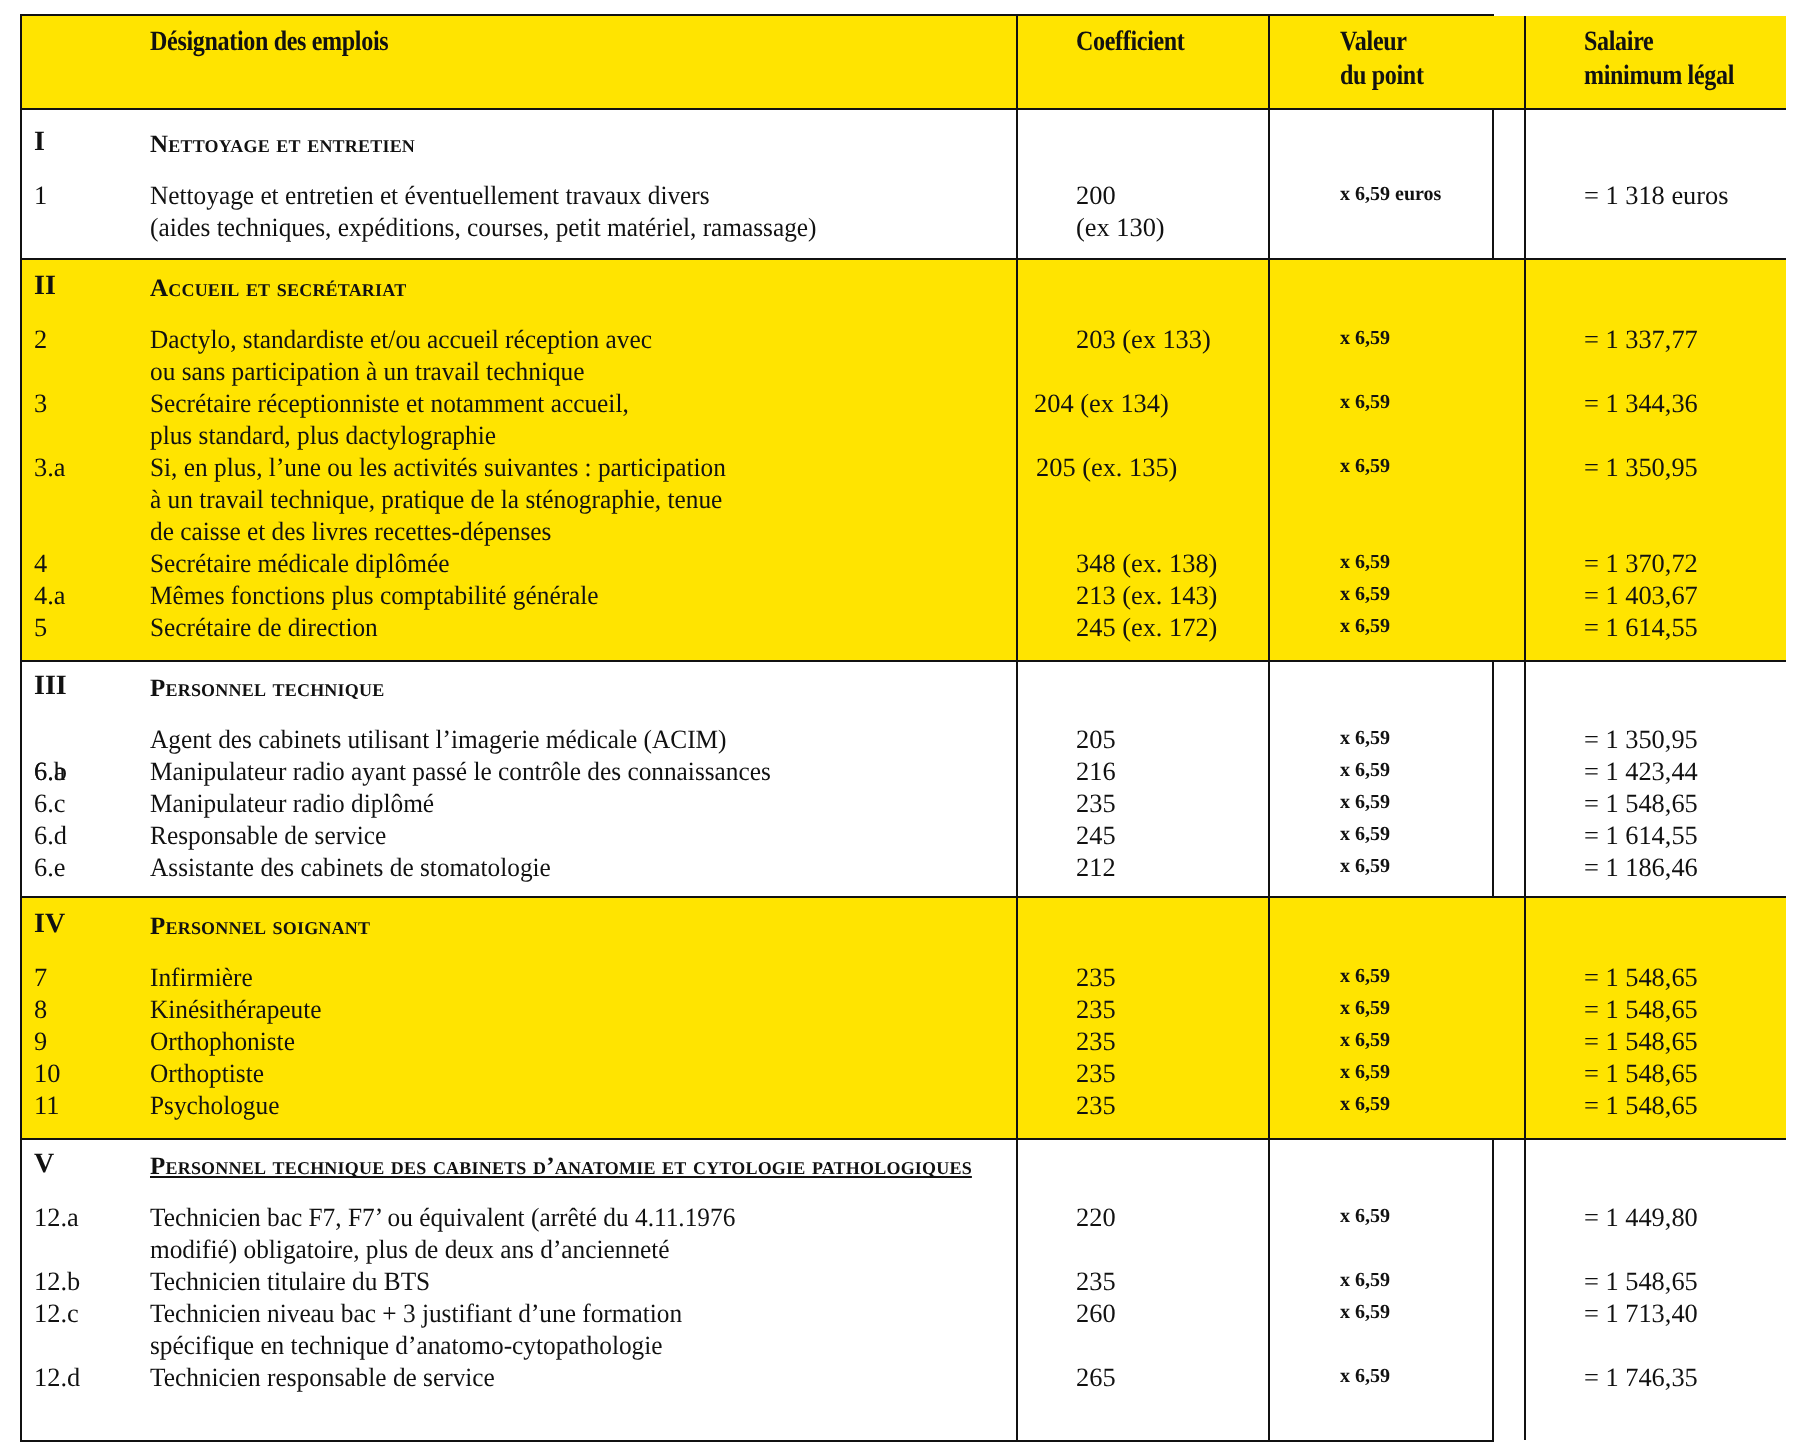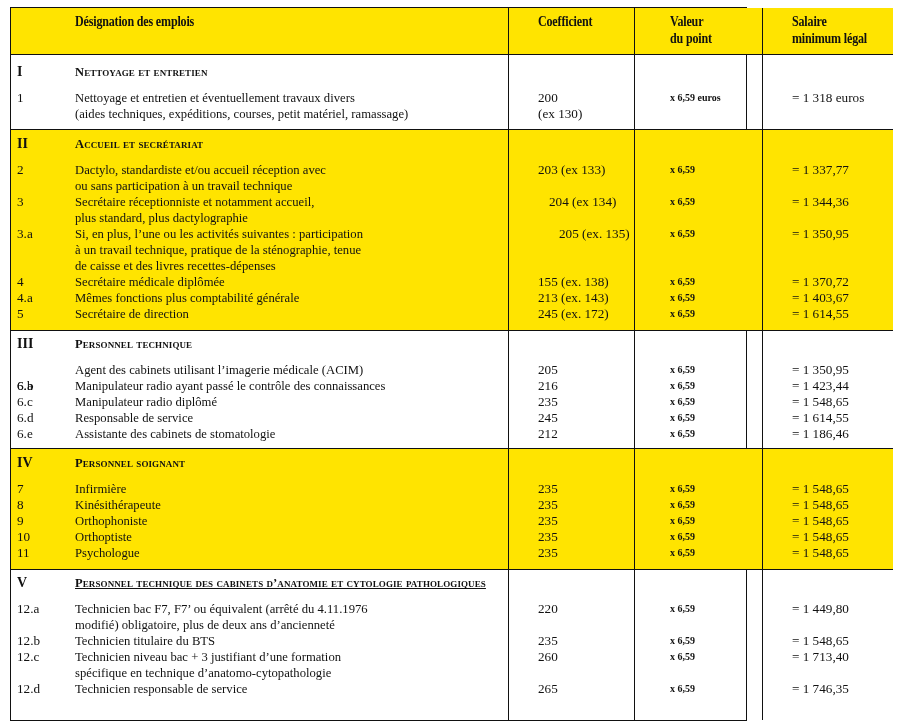--- a/index.html
+++ b/index.html
@@ -61,33 +61,33 @@
       <span class="txt sctitle" style="left: 64px; top: 129px;">Accueil et secrétariat</span>
       <span class="txt num" style="left: 6px; top: 154px;">2</span>
       <span class="txt desc" style="left: 64px; top: 154px;">Dactylo, standardiste et/ou accueil réception avec</span>
       <span class="txt desc" style="left: 64px; top: 169.9px;">ou sans participation à un travail technique</span>
       <span class="txt num" style="left: 527px; top: 154px;">203 (ex 133)</span>
       <span class="txt val" style="left: 659px; top: 154px;">x 6,59</span>
       <span class="txt sal" style="left: 781px; top: 154px;">= 1 337,77</span>
       <span class="txt num" style="left: 6px; top: 186px;">3</span>
       <span class="txt desc" style="left: 64px; top: 186px;">Secrétaire réceptionniste et notamment accueil,</span>
       <span class="txt desc" style="left: 64px; top: 201.9px;">plus standard, plus dactylographie</span>
-      <span class="txt num" style="left: 538px; top: 186px; text-align: right;">204 (ex 134)</span>
+      <span class="txt num" style="left: 506px; top: 186px; text-align: right;">204 (ex 134)</span>
       <span class="txt val" style="left: 659px; top: 186px;">x 6,59</span>
       <span class="txt sal" style="left: 781px; top: 186px;">= 1 344,36</span>
       <span class="txt num" style="left: 6px; top: 218px;">3.a</span>
       <span class="txt desc" style="left: 64px; top: 218px;">Si, en plus, l’une ou les activités suivantes : participation</span>
       <span class="txt desc" style="left: 64px; top: 233.9px;">à un travail technique, pratique de la sténographie, tenue</span>
       <span class="txt desc" style="left: 64px; top: 249.8px;">de caisse et des livres recettes-dépenses</span>
-      <span class="txt num" style="left: 548px; top: 218px;">205 (ex. 135)</span>
+      <span class="txt num" style="left: 507px; top: 218px;">205 (ex. 135)</span>
       <span class="txt val" style="left: 659px; top: 218px;">x 6,59</span>
       <span class="txt sal" style="left: 781px; top: 218px;">= 1 350,95</span>
       <span class="txt num" style="left: 6px; top: 266px;">4</span>
       <span class="txt desc" style="left: 64px; top: 266px;">Secrétaire médicale diplômée</span>
-      <span class="txt num" style="left: 527px; top: 266px;">155 (ex. 138)</span>
+      <span class="txt num" style="left: 527px; top: 266px;">348 (ex. 138)</span>
       <span class="txt val" style="left: 659px; top: 266px;">x 6,59</span>
       <span class="txt sal" style="left: 781px; top: 266px;">= 1 370,72</span>
       <span class="txt num" style="left: 6px; top: 282px;">4.a</span>
       <span class="txt desc" style="left: 64px; top: 282px;">Mêmes fonctions plus comptabilité générale</span>
       <span class="txt num" style="left: 527px; top: 282px;">213 (ex. 143)</span>
       <span class="txt val" style="left: 659px; top: 282px;">x 6,59</span>
       <span class="txt sal" style="left: 781px; top: 282px;">= 1 403,67</span>
       <span class="txt num" style="left: 6px; top: 298px;">5</span>
       <span class="txt desc" style="left: 64px; top: 298px;">Secrétaire de direction</span>
       <span class="txt num" style="left: 527px; top: 298px;">245 (ex. 172)</span>

